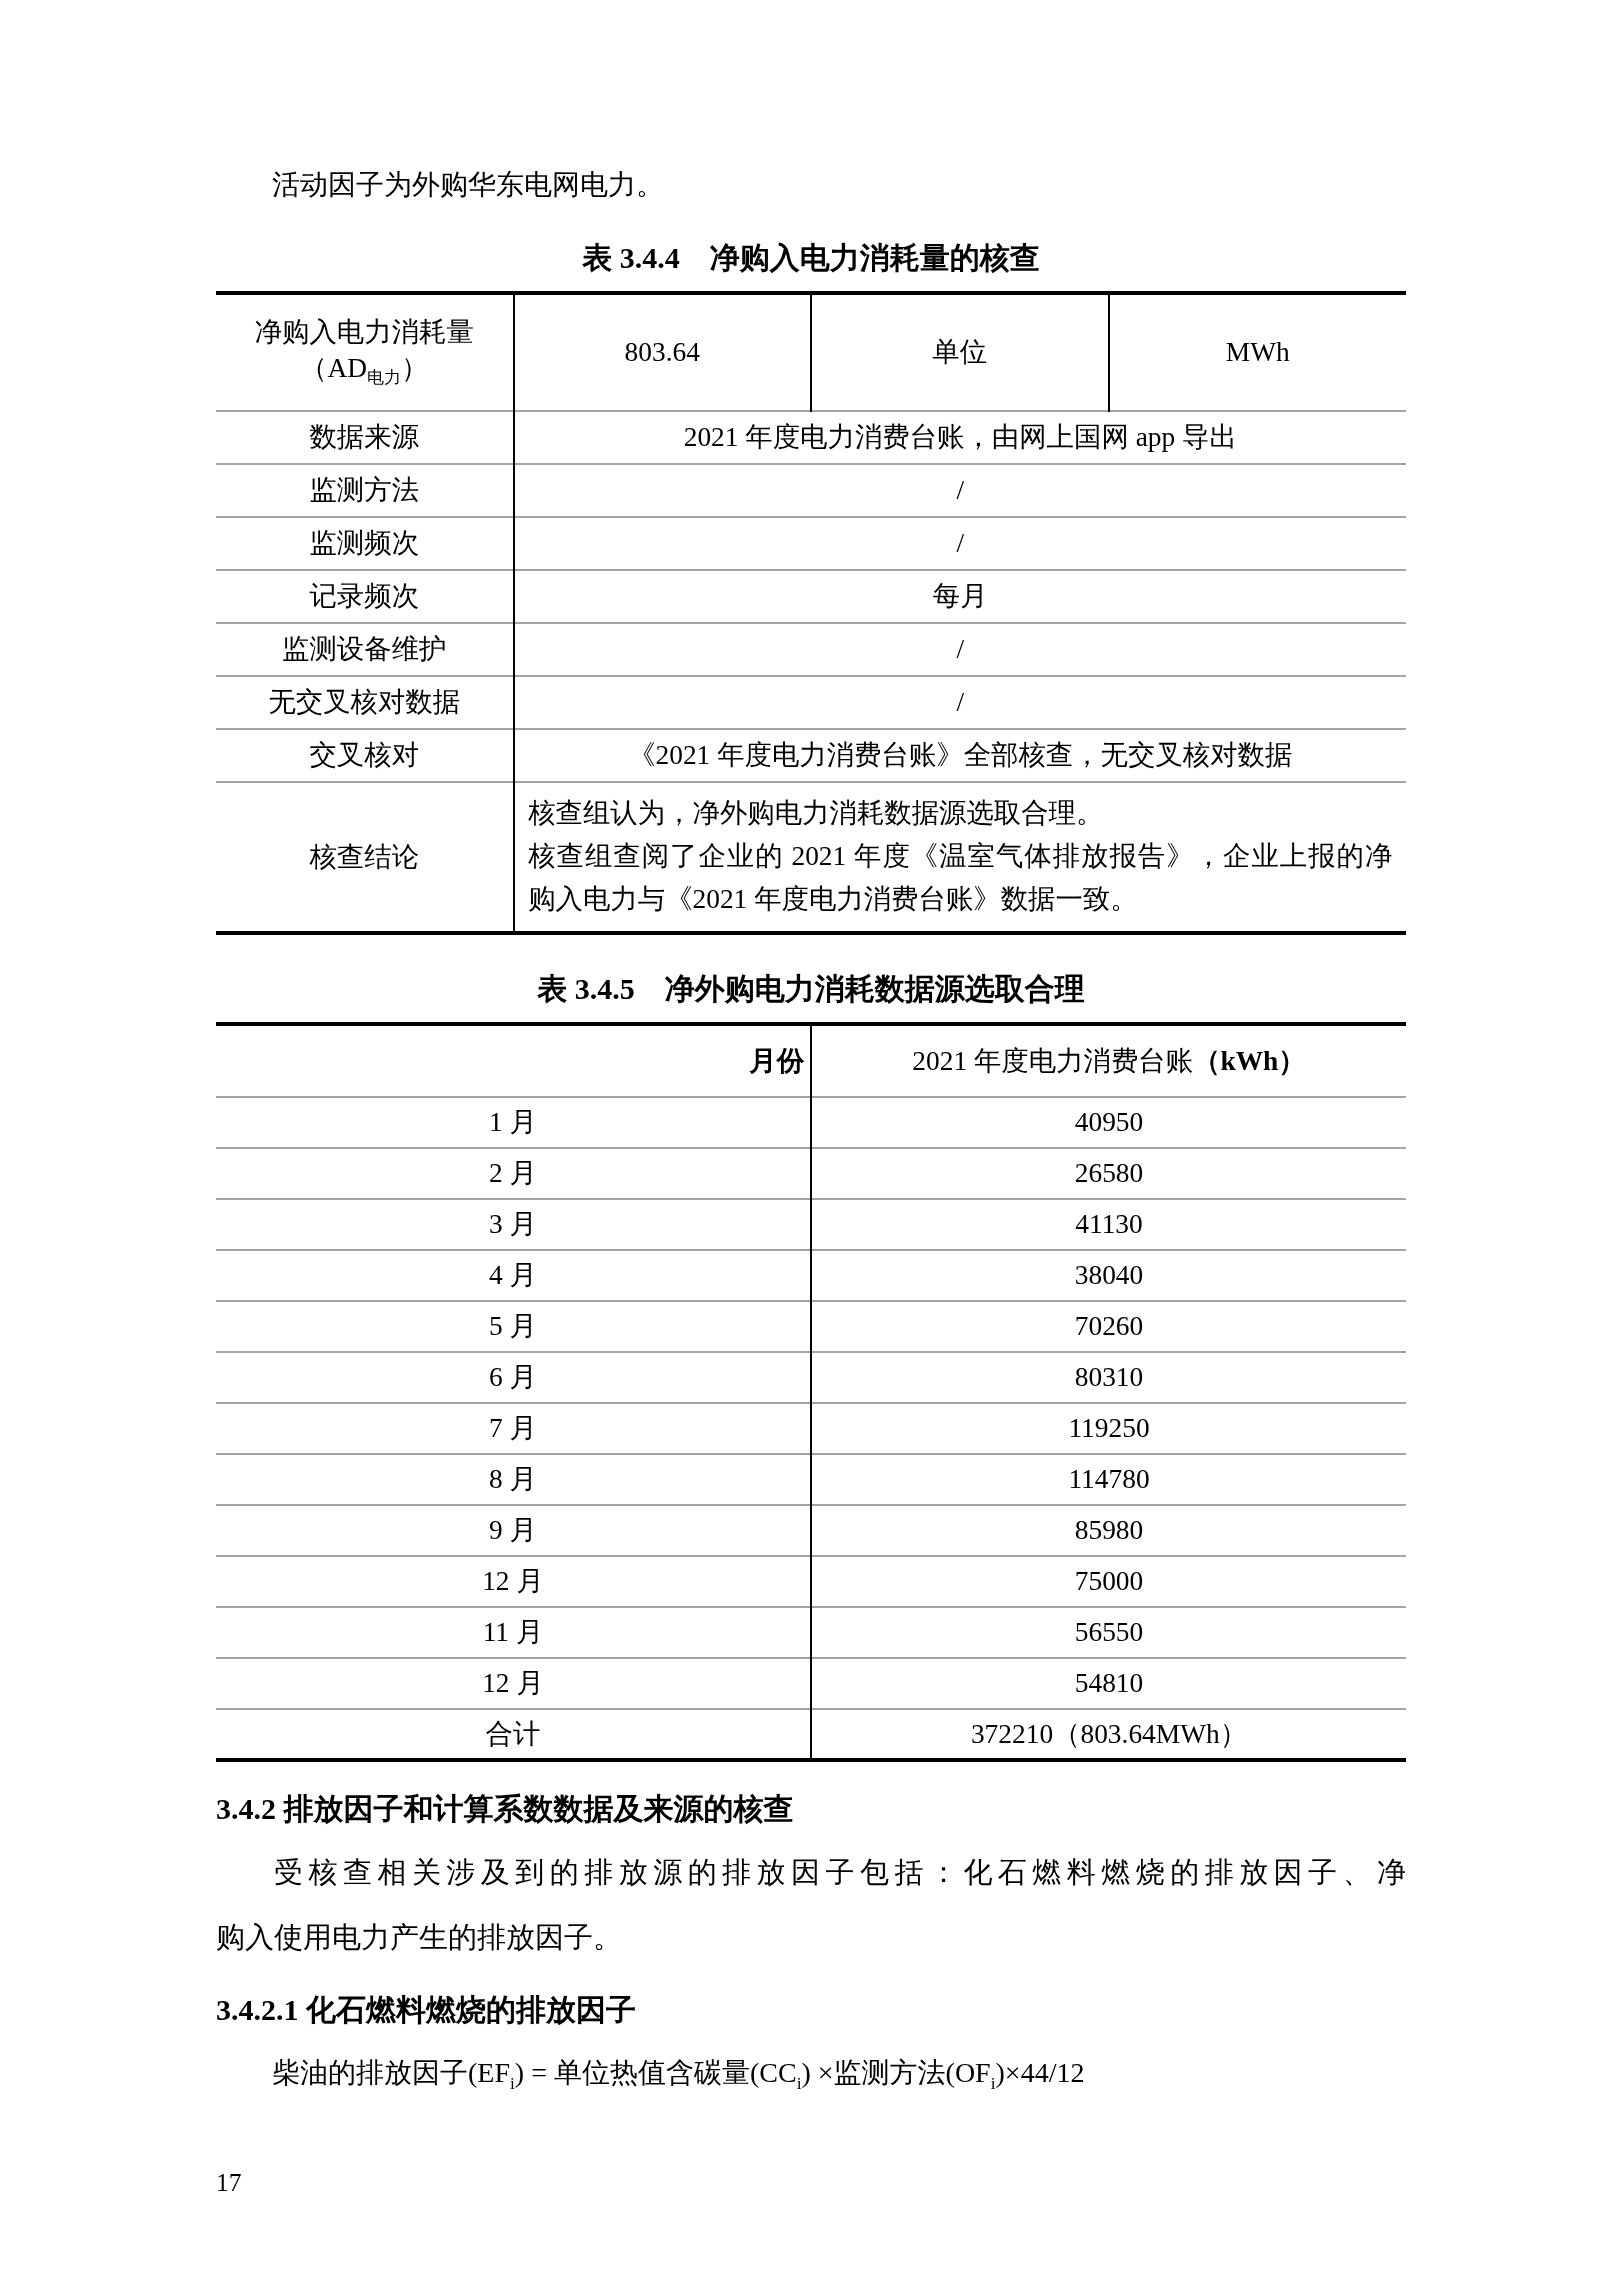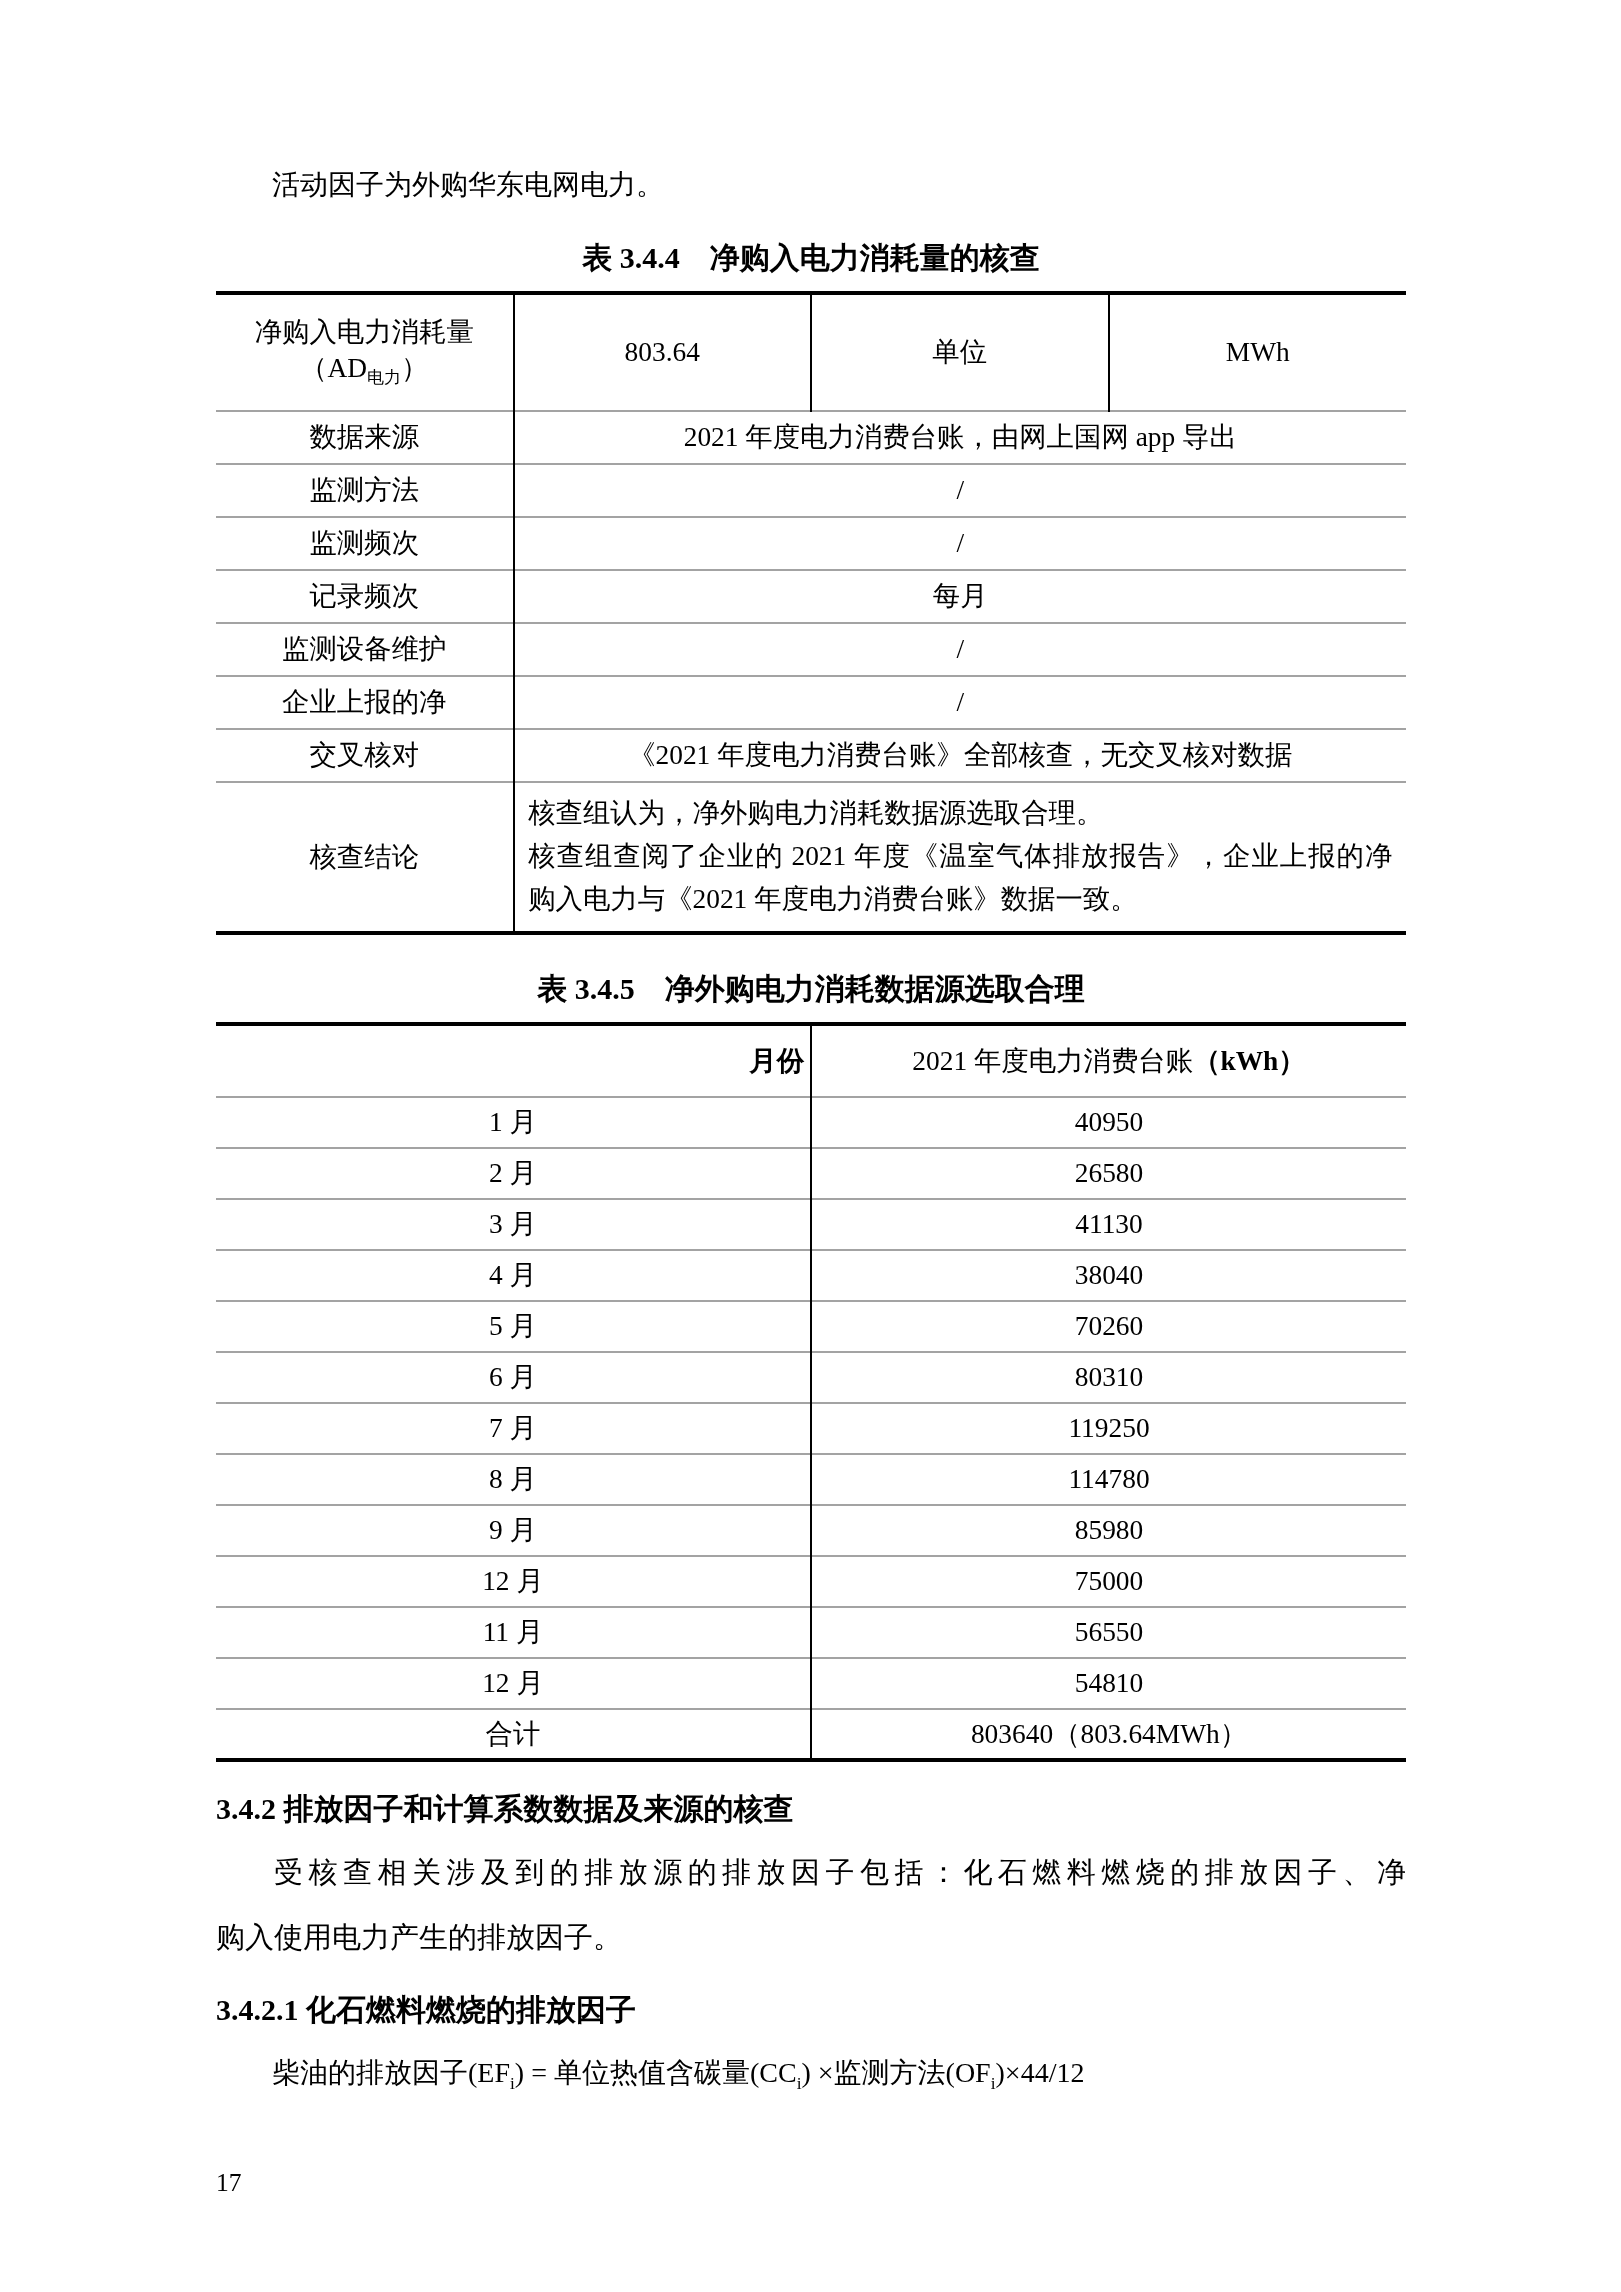--- a/index.html
+++ b/index.html
@@ -81,21 +81,21 @@
       </tr>
       <tr>
         <td>记录频次</td>
         <td colspan="3">每月</td>
       </tr>
       <tr>
         <td>监测设备维护</td>
         <td colspan="3">/</td>
       </tr>
       <tr>
-        <td>企业上报的净</td>
+        <td>无交叉核对数据</td>
         <td colspan="3">/</td>
       </tr>
       <tr>
         <td>交叉核对</td>
         <td colspan="3">《2021 年度电力消费台账》全部核查，无交叉核对数据</td>
       </tr>
       <tr class="rc">
         <td>核查结论</td>
         <td colspan="3" class="concl">
           <div>核查组认为，净外购电力消耗数据源选取合理。</div>
@@ -161,21 +161,21 @@
       <tr>
         <td>11 月</td>
         <td>56550</td>
       </tr>
       <tr>
         <td>12 月</td>
         <td>54810</td>
       </tr>
       <tr>
         <td>合计</td>
-        <td>803640（803.64MWh）</td>
+        <td>372210（803.64MWh）</td>
       </tr>
     </tbody>
   </table>
 
   <div class="heading">3.4.2 排放因子和计算系数数据及来源的核查</div>
 
   <div class="para">
     <div class="l1">受核查相关涉及到的排放源的排放因子包括：化石燃料燃烧的排放因子、净</div>
     <div>购入使用电力产生的排放因子。</div>
   </div>

